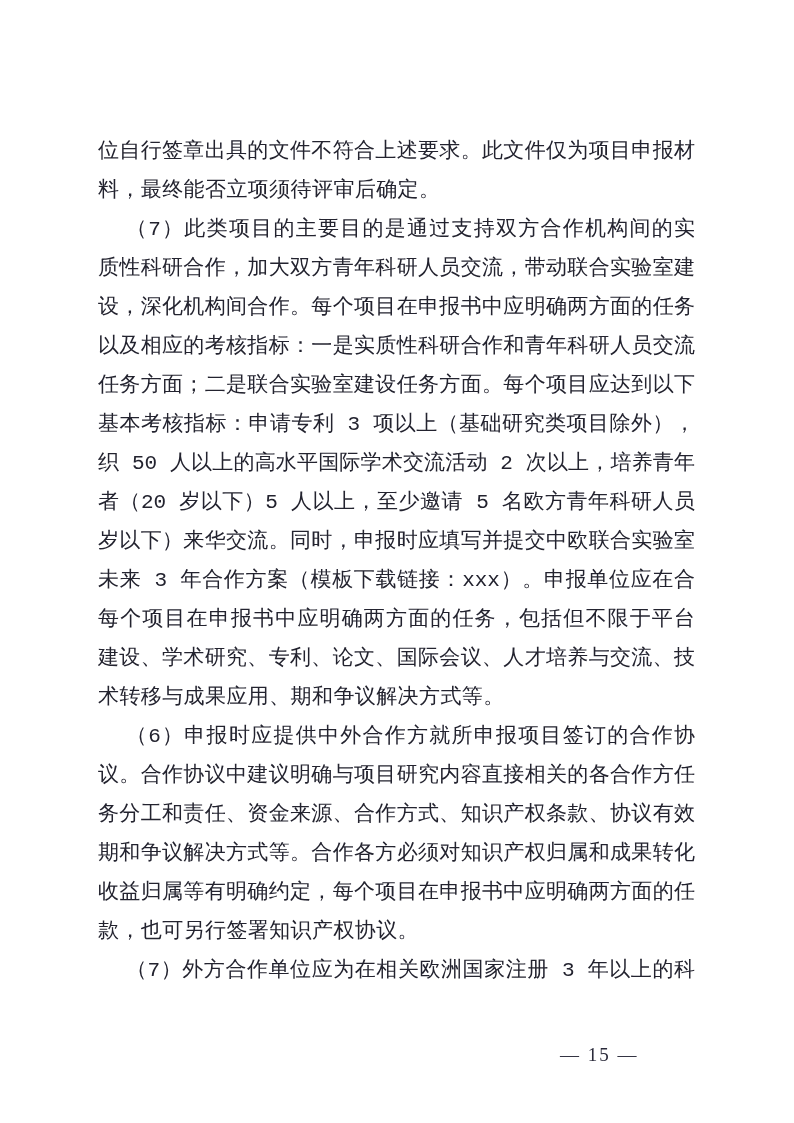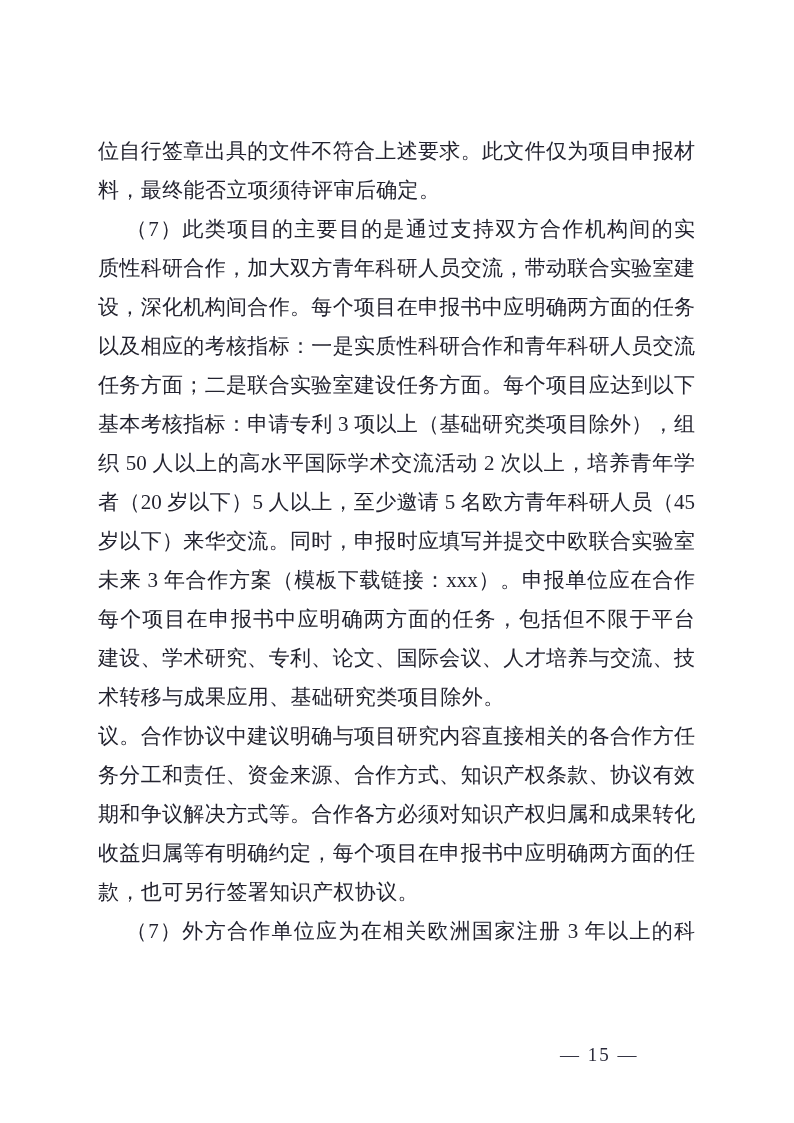--- a/index.html
+++ b/index.html
@@ -13,20 +13,21 @@
     height: 1123px;
     background: #ffffff;
     overflow: hidden;
     font-family: "Liberation Serif", "DejaVu Serif", serif;
   }
   .text-block {
     position: absolute;
     left: 98px;
     top: 132px;
     width: 597px;
+    font-family: Liberation Mono, monospace;
   }
   .line {
     width: 597px;
     height: 39px;
     line-height: 39px;
     font-size: 21px;
     color: #23232f;
     text-align: justify;
     text-align-last: justify;
     text-justify: inter-character;
@@ -63,21 +64,22 @@
     <div class="line">设，深化机构间合作。每个项目在申报书中应明确两方面的任务</div>
     <div class="line">以及相应的考核指标：一是实质性科研合作和青年科研人员交流</div>
     <div class="line">任务方面；二是联合实验室建设任务方面。每个项目应达到以下</div>
     <div class="line">基本考核指标：申请专利 3 项以上（基础研究类项目除外），组</div>
     <div class="line">织 50 人以上的高水平国际学术交流活动 2 次以上，培养青年学</div>
     <div class="line">者（20 岁以下）5 人以上，至少邀请 5 名欧方青年科研人员（45</div>
     <div class="line">岁以下）来华交流。同时，申报时应填写并提交中欧联合实验室</div>
     <div class="line">未来 3 年合作方案（模板下载链接：xxx）。申报单位应在合作方</div>
     <div class="line">每个项目在申报书中应明确两方面的任务，包括但不限于平台</div>
     <div class="line">建设、学术研究、专利、论文、国际会议、人才培养与交流、技</div>
-    <div class="line end">术转移与成果应用、基础研究类项目除外。</div>
+    <div class="line end">术转移与成果应用、期和争议解决方式等。</div>
+    <div class="line indent">（6）申报时应提供中外合作方就所申报项目签订的合作协</div>
     <div class="line">议。合作协议中建议明确与项目研究内容直接相关的各合作方任</div>
     <div class="line">务分工和责任、资金来源、合作方式、知识产权条款、协议有效</div>
     <div class="line">期和争议解决方式等。合作各方必须对知识产权归属和成果转化</div>
     <div class="line">收益归属等有明确约定，每个项目在申报书中应明确两方面的任务</div>
     <div class="line end">款，也可另行签署知识产权协议。</div>
     <div class="line indent">（7）外方合作单位应为在相关欧洲国家注册 3 年以上的科</div>
   </div>
 
   <div class="footer">— 15 —</div>
 </div>

